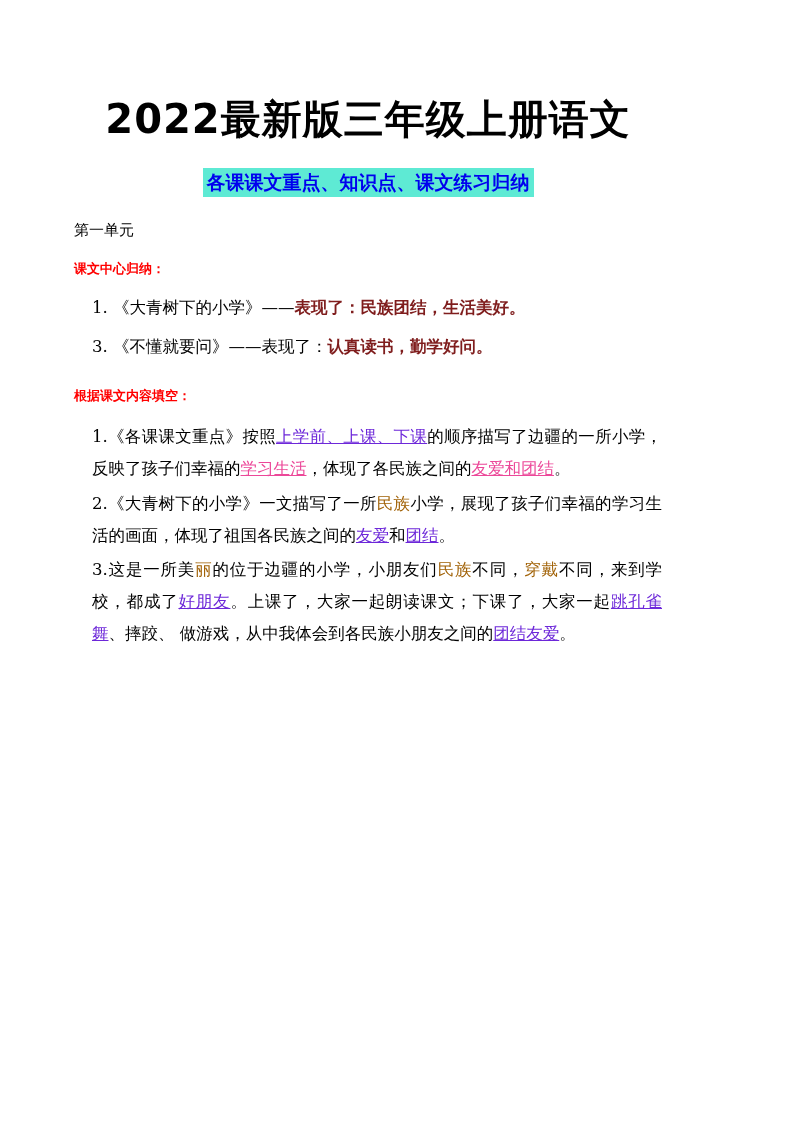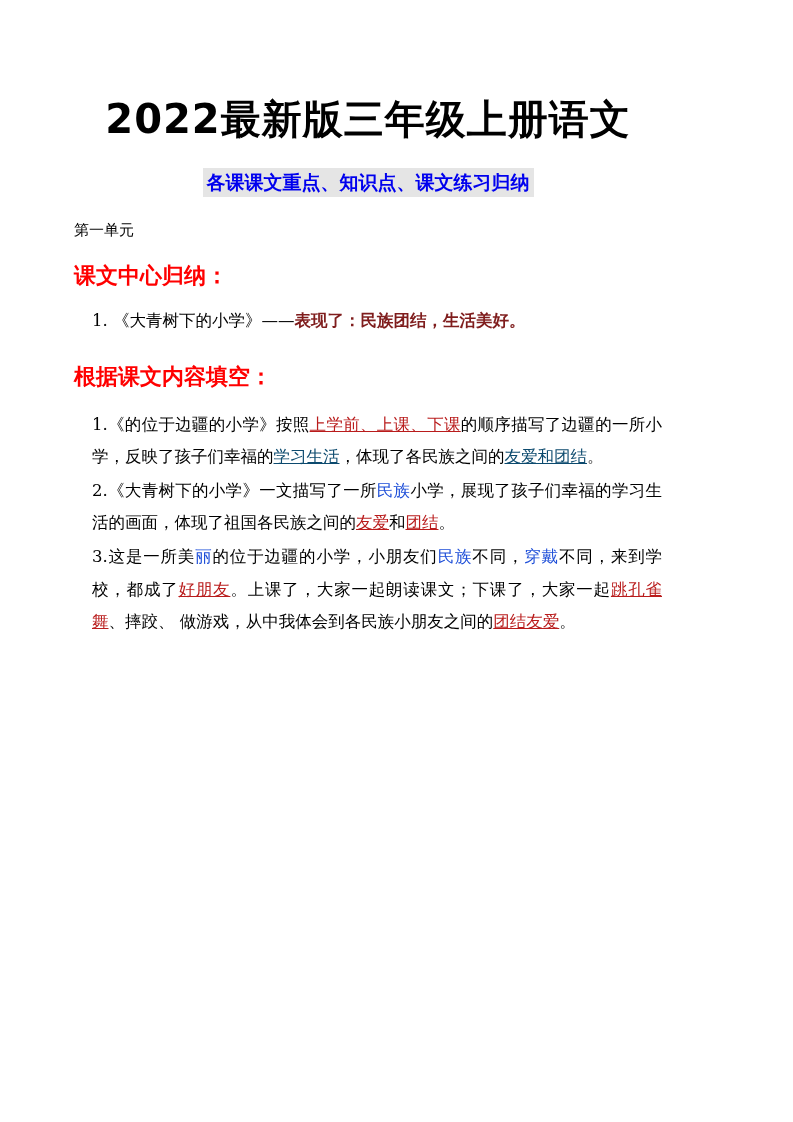--- a/index.html
+++ b/index.html
@@ -34,33 +34,33 @@
   .doc-subtitle-wrap {
     text-align: center;
     margin: 0 0 22px 0;
   }
   .doc-subtitle {
     display: inline-block;
     font-family: "DejaVu Sans", "Liberation Sans", sans-serif;
     font-weight: bold;
     font-size: 19px;
     color: #0000ee;
-    background: #e5e5e5;
+    background: #5eead4;
     padding: 2px 4px;
     line-height: 1.3;
   }
   .unit-label {
     font-size: 15px;
     margin: 12px 0 18px 0;
     line-height: 1.5;
   }
   .section-heading {
     color: #ff0000;
     font-weight: bold;
-    font-size: 22px;
+    font-size: 13px;
     margin: 0 0 16px 0;
     line-height: 1.5;
   }
   .list-item {
     font-size: 16.5px;
     line-height: 1.55;
     margin: 0 0 14px 0;
     padding-left: 34px;
     text-indent: -16px;
   }
@@ -68,24 +68,24 @@
     font-size: 16.5px;
     line-height: 1.95;
     margin: 0 0 2px 0;
     text-align: justify;
     text-indent: 0;
     padding-left: 18px;
   }
   .para .first-num {
     margin-left: 0;
   }
-  .red { color: #1d4ed8; }
+  .red { color: #a16207; }
   .red-b { color: #7f1d1d; font-weight: bold; }
-  .red-u { color: #b91c1c; text-decoration: underline; }
-  .black-u { color: #0c4a6e; text-decoration: underline; }
+  .red-u { color: #6d28d9; text-decoration: underline; }
+  .black-u { color: #ec4899; text-decoration: underline; }
 </style>
 </head>
 <body>
 
 <div class="page">
 
   <h1 class="doc-title">2022最新版三年级上册语文</h1>
 
   <div class="doc-subtitle-wrap">
     <span class="doc-subtitle">各课课文重点、知识点、课文练习归纳</span>
@@ -94,25 +94,29 @@
   <div class="unit-label">第一单元</div>
 
   <div class="section-heading">课文中心归纳：</div>
 
   <div class="list-item">
     <span>1.</span>
     <span>《大青树下的小学》——</span><span class="red-b">表现了：民族团结，生活美好。</span>
   </div>
 
 
+  <div class="list-item">
+    <span>3.</span>
+    <span>《不懂就要问》——表现了：</span><span class="red-b">认真读书，勤学好问。</span>
+  </div>
 
   <div class="section-heading" style="margin-top:26px;">根据课文内容填空：</div>
 
   <div class="para">
-    <span class="first-num">1.</span><span>《的位于边疆的小学》按照</span><span class="red-u">上学前、上课、下课</span><span>的顺序描写了边疆的一所小学，反映了孩子们幸福的</span><span class="black-u">学习生活</span><span>，体现了各民族之间的</span><span class="black-u">友爱和团结</span><span>。</span>
+    <span class="first-num">1.</span><span>《各课课文重点》按照</span><span class="red-u">上学前、上课、下课</span><span>的顺序描写了边疆的一所小学，反映了孩子们幸福的</span><span class="black-u">学习生活</span><span>，体现了各民族之间的</span><span class="black-u">友爱和团结</span><span>。</span>
   </div>
 
   <div class="para">
     <span class="first-num">2.</span><span>《大青树下的小学》一文描写了一所</span><span class="red">民族</span><span>小学，展现了孩子们幸福的学习生活的画面，体现了祖国各民族之间的</span><span class="red-u">友爱</span><span>和</span><span class="red-u">团结</span><span>。</span>
   </div>
 
   <div class="para">
     <span class="first-num">3.</span><span>这是一所美</span><span class="red">丽</span><span>的位于边疆的小学，小朋友们</span><span class="red">民族</span><span>不同，</span><span class="red">穿戴</span><span>不同，来到学校，都成了</span><span class="red-u">好朋友</span><span>。上课了，大家一起朗读课文；下课了，大家一起</span><span class="red-u">跳孔雀舞</span><span>、摔跤、 做游戏，从中我体会到各民族小朋友之间的</span><span class="red-u">团结友爱</span><span>。</span>
   </div>
 

